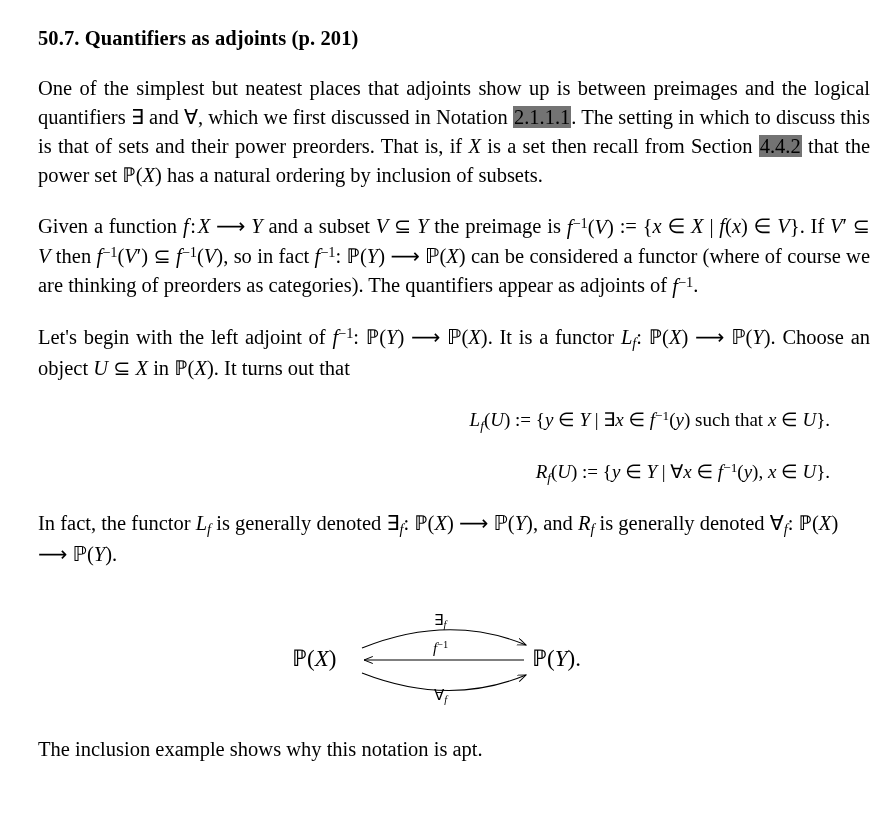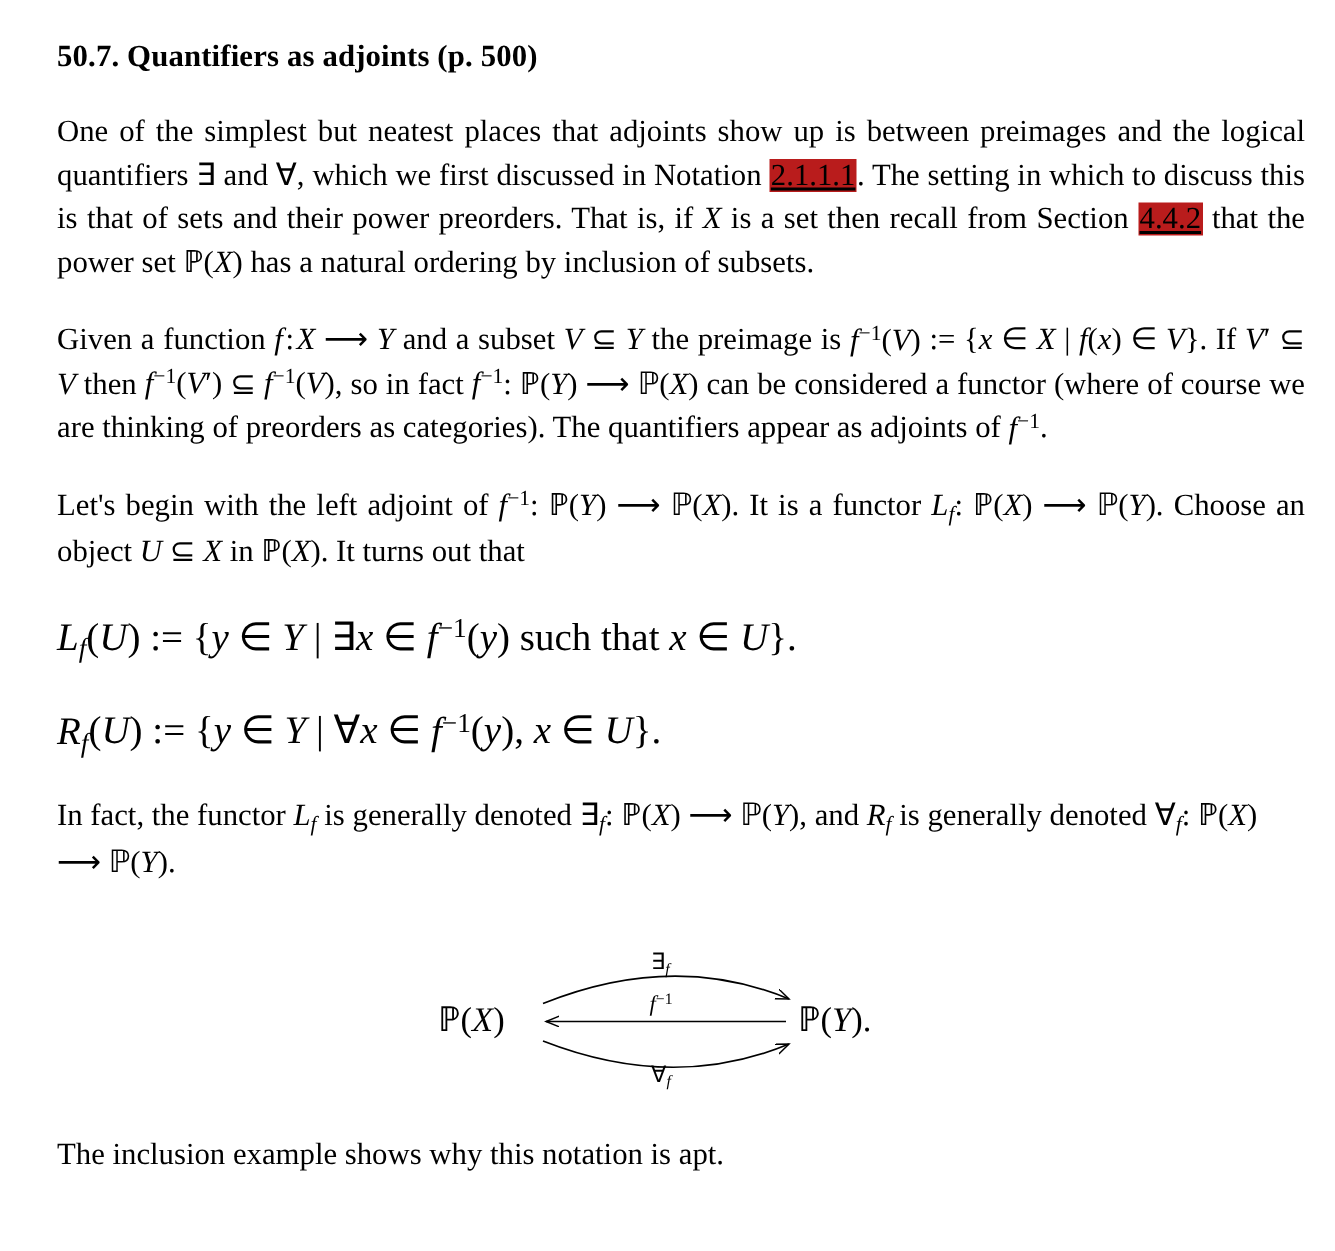--- a/index.html
+++ b/index.html
@@ -38,61 +38,60 @@
     font-size: 20.5px;
     line-height: 1.42;
     margin: 22px 0 0 0;
     text-align: justify;
     text-justify: inter-word;
   }
   p.para.nojust {
     text-align: left;
   }
   .hl {
-    background: #b91c1c;
+    background: #737373;
     padding: 0 1px;
-    text-decoration: underline;
   }
   .mi {
     font-style: italic;
   }
   .sub {
     font-size: 0.7em;
     vertical-align: -0.28em;
     font-style: italic;
   }
   .sup {
     font-size: 0.7em;
     vertical-align: 0.45em;
   }
   .eq {
-    font-size: 26px;
+    font-size: 19px;
     margin: 24px 0 0 0;
-    text-align: left;
+    text-align: right;
     line-height: 1.4;
   }
   .eq-1 { padding-right: 40px; }
   .eq-2 { padding-right: 40px; }
   .diagram-wrap {
     margin: 34px 0 0 0;
     display: flex;
     justify-content: center;
   }
   .closing {
     margin-top: 40px;
   }
   .nb { white-space: nowrap; }
 </style>
 </head>
 <body>
 
 <div class="page">
   <div class="content">
 
-    <h1 class="section-title">50.7. Quantifiers as adjoints (p. 500)</h1>
+    <h1 class="section-title">50.7. Quantifiers as adjoints (p. 201)</h1>
 
     <p class="para"><span>One of the simplest but neatest places that adjoints show up is between preimages and the logical quantifiers ∃ and ∀, which we first discussed in Notation </span><span class="hl">2.1.1.1</span><span>. The setting in which to discuss this is that of sets and their power preorders. That is, if </span><span class="mi">X</span><span> is a set then recall from Section </span><span class="hl">4.4.2</span><span> that the power set ℙ(</span><span class="mi">X</span><span>) has a natural ordering by inclusion of subsets.</span></p>
 
     <p class="para">Given a function <span class="mi">f</span> : <span class="mi">X</span> ⟶ <span class="mi">Y</span> and a subset <span class="mi">V</span> ⊆ <span class="mi">Y</span> the preimage is <span class="nb"><span class="mi">f</span><span class="sup">−1</span>(<span class="mi">V</span>)</span> := {<span class="mi">x</span> ∈ <span class="mi">X</span> | <span class="mi">f</span>(<span class="mi">x</span>) ∈ <span class="mi">V</span>}. If <span class="mi">V</span>′ ⊆ <span class="mi">V</span> then <span class="nb"><span class="mi">f</span><span class="sup">−1</span>(<span class="mi">V</span>′)</span> ⊆ <span class="nb"><span class="mi">f</span><span class="sup">−1</span>(<span class="mi">V</span>)</span>, so in fact <span class="nb"><span class="mi">f</span><span class="sup">−1</span></span>: ℙ(<span class="mi">Y</span>) ⟶ ℙ(<span class="mi">X</span>) can be considered a functor (where of course we are thinking of preorders as categories). The quantifiers appear as adjoints of <span class="nb"><span class="mi">f</span><span class="sup">−1</span></span>.</p>
 
     <p class="para">Let's begin with the left adjoint of <span class="nb"><span class="mi">f</span><span class="sup">−1</span></span>: ℙ(<span class="mi">Y</span>) ⟶ ℙ(<span class="mi">X</span>). It is a functor <span class="nb"><span class="mi">L</span><span class="sub">f</span></span>: ℙ(<span class="mi">X</span>) ⟶ ℙ(<span class="mi">Y</span>). Choose an object <span class="mi">U</span> ⊆ <span class="mi">X</span> in ℙ(<span class="mi">X</span>). It turns out that</p>
 
     <div class="eq eq-1"><span class="nb"><span class="mi">L</span><span class="sub">f</span></span>(<span class="mi">U</span>) := {<span class="mi">y</span> ∈ <span class="mi">Y</span> | ∃<span class="mi">x</span> ∈ <span class="nb"><span class="mi">f</span><span class="sup">−1</span></span>(<span class="mi">y</span>) such that <span class="mi">x</span> ∈ <span class="mi">U</span>}.</div>
 
 

